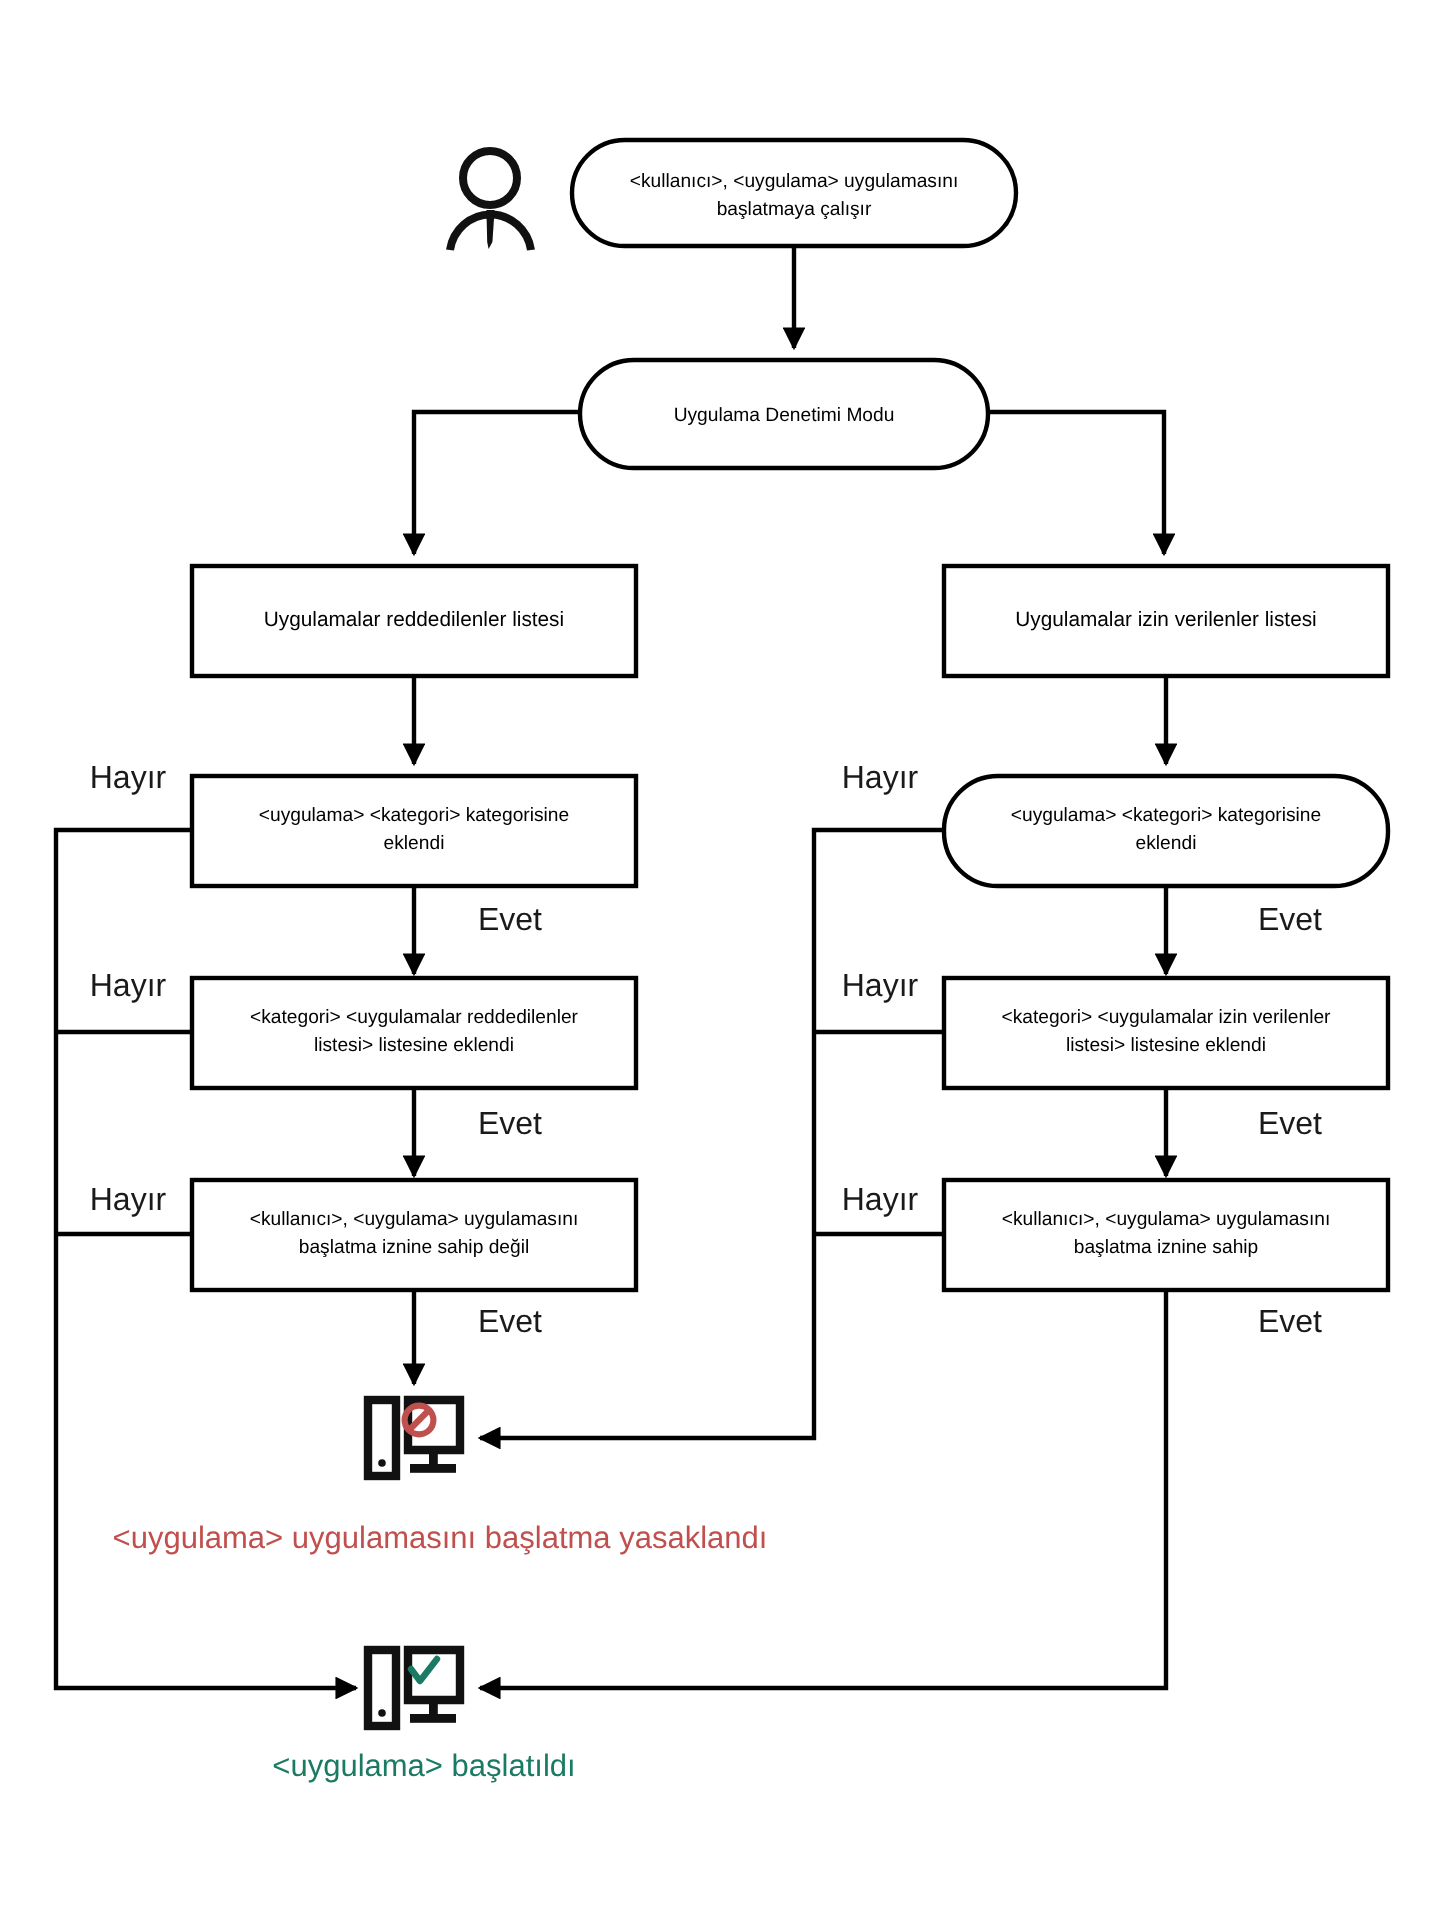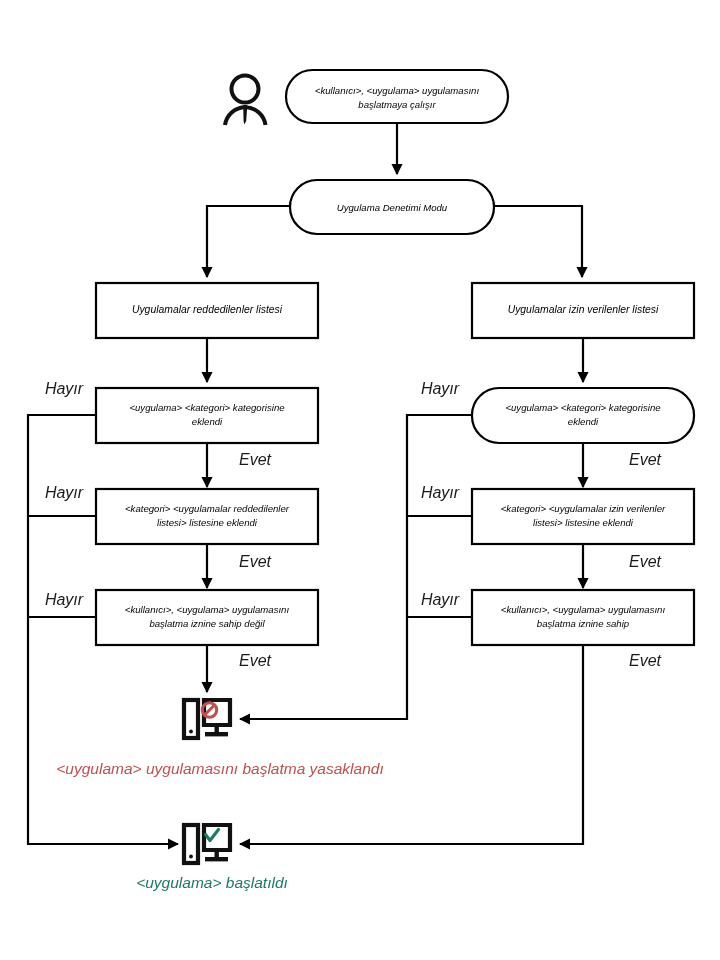--- a/index.html
+++ b/index.html
@@ -10,21 +10,20 @@
   body {
     width: 720px;
     height: 960px;
     font-family: "Liberation Sans", sans-serif;
     overflow: hidden;
   }
   #diagram-root {
     position: relative;
     width: 628px;
     height: 960px;
-    font-style: italic;
   }
   svg#flowchart {
     display: block;
     width: 720px;
     height: 960px;
   }
   .node-shape {
     fill: #ffffff;
     stroke: #000000;
     stroke-width: 2.2;

